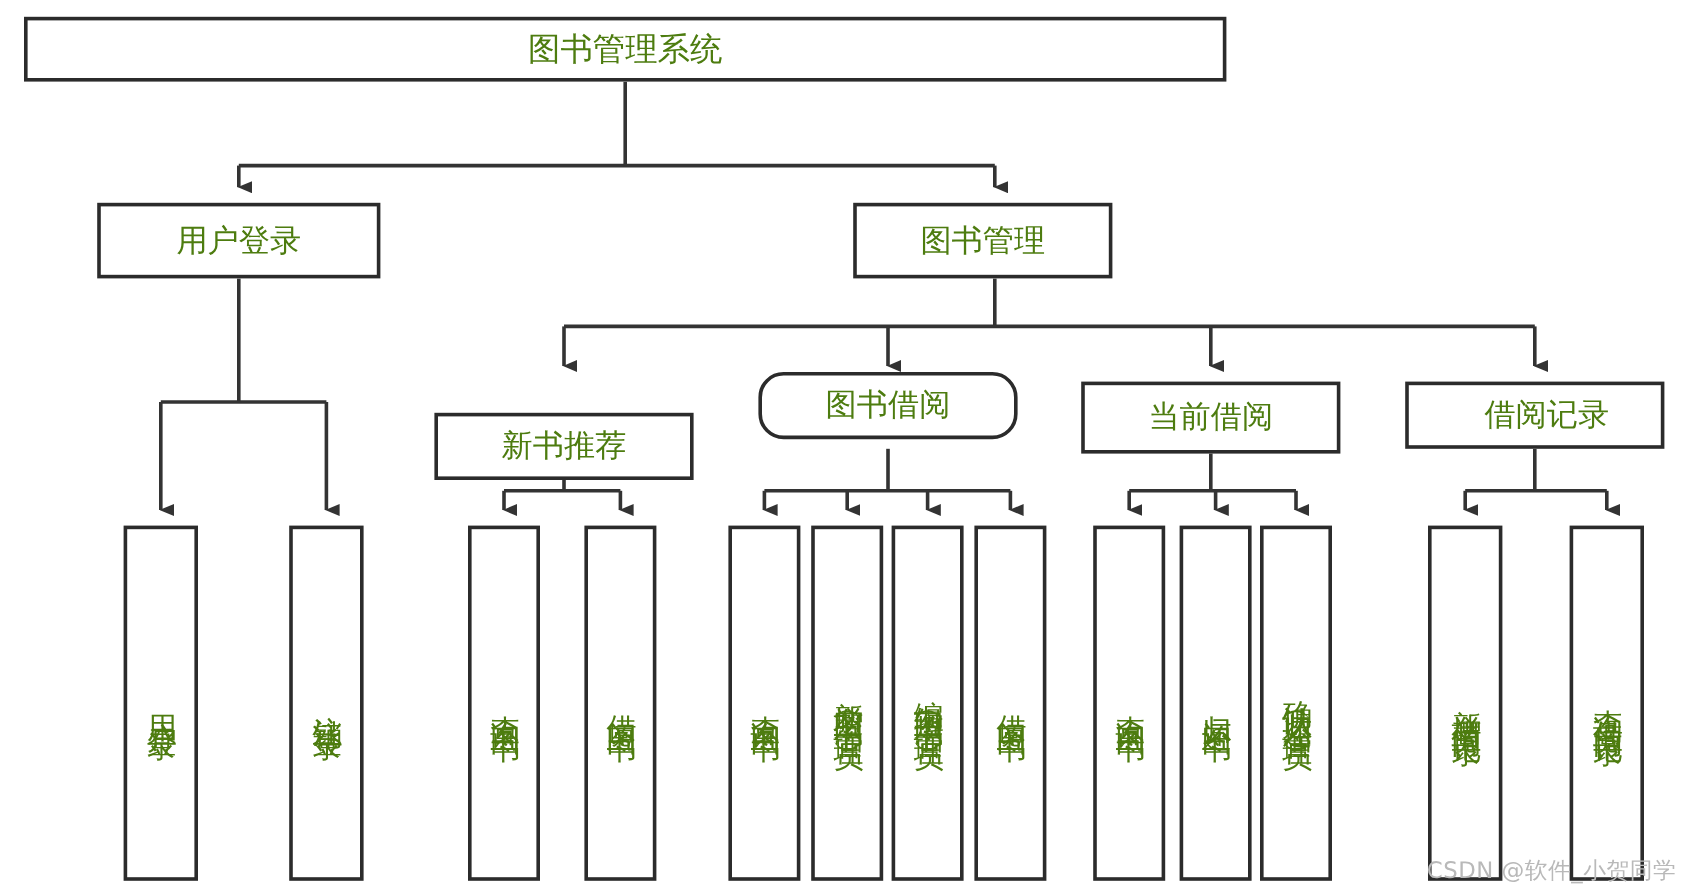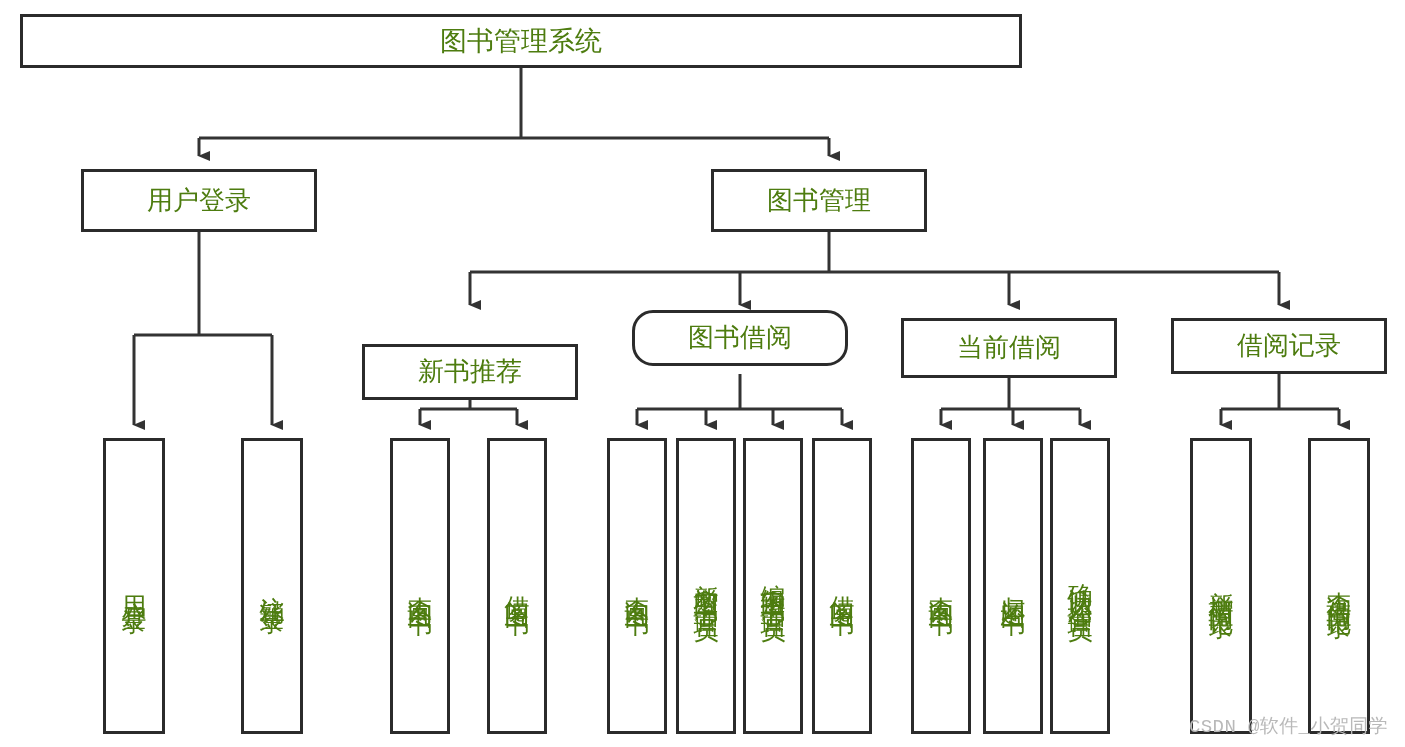--- a/index.html
+++ b/index.html
@@ -60,21 +60,20 @@
   }
   .watermark {
     position: absolute;
     left: 1189px;
     top: 713px;
     font-size: 19px;
     color: #b9b9b9;
     white-space: nowrap;
     letter-spacing: 0.4px;
     pointer-events: none;
-    font-family: Liberation Mono, monospace;
   }
 </style>
 </head>
 <body>
 
 <div id="diagram-root">
 
   <svg id="diagram-svg" viewBox="0 0 1405 747" xmlns="http://www.w3.org/2000/svg">
     <defs>
       <marker id="arrowdown" markerWidth="10" markerHeight="12" refX="5" refY="11" orient="auto-start-reverse" markerUnits="userSpaceOnUse">

